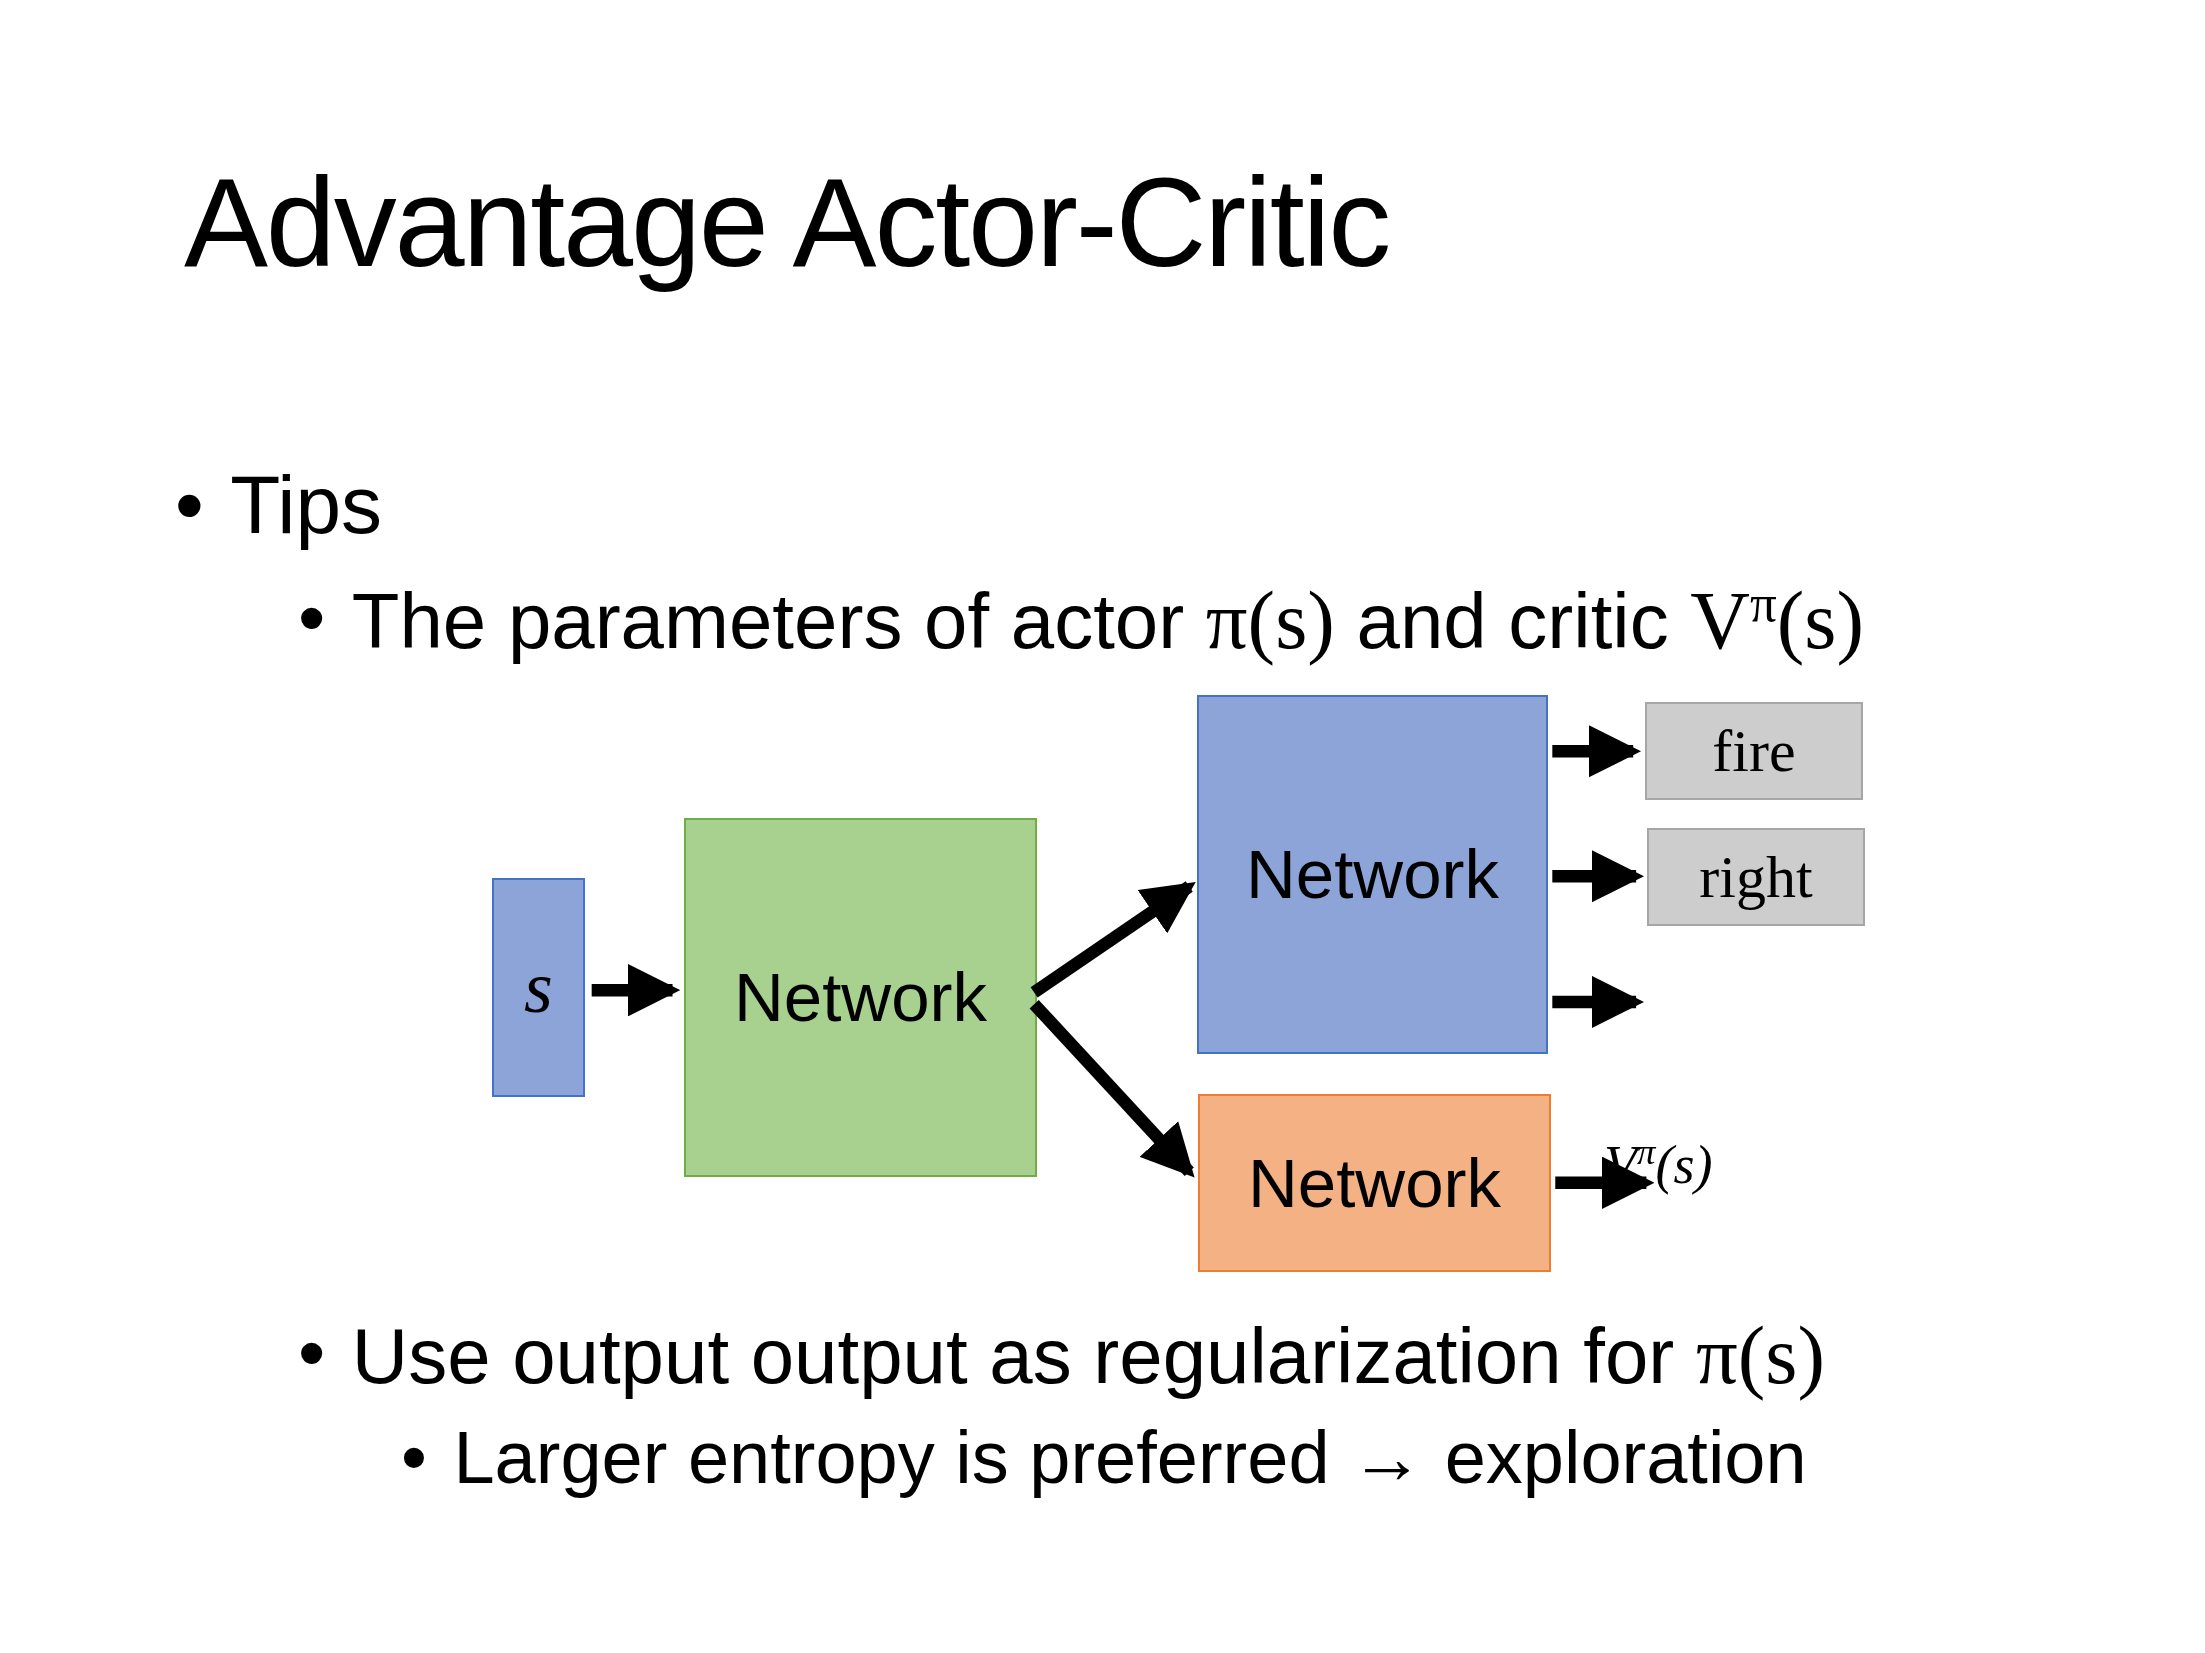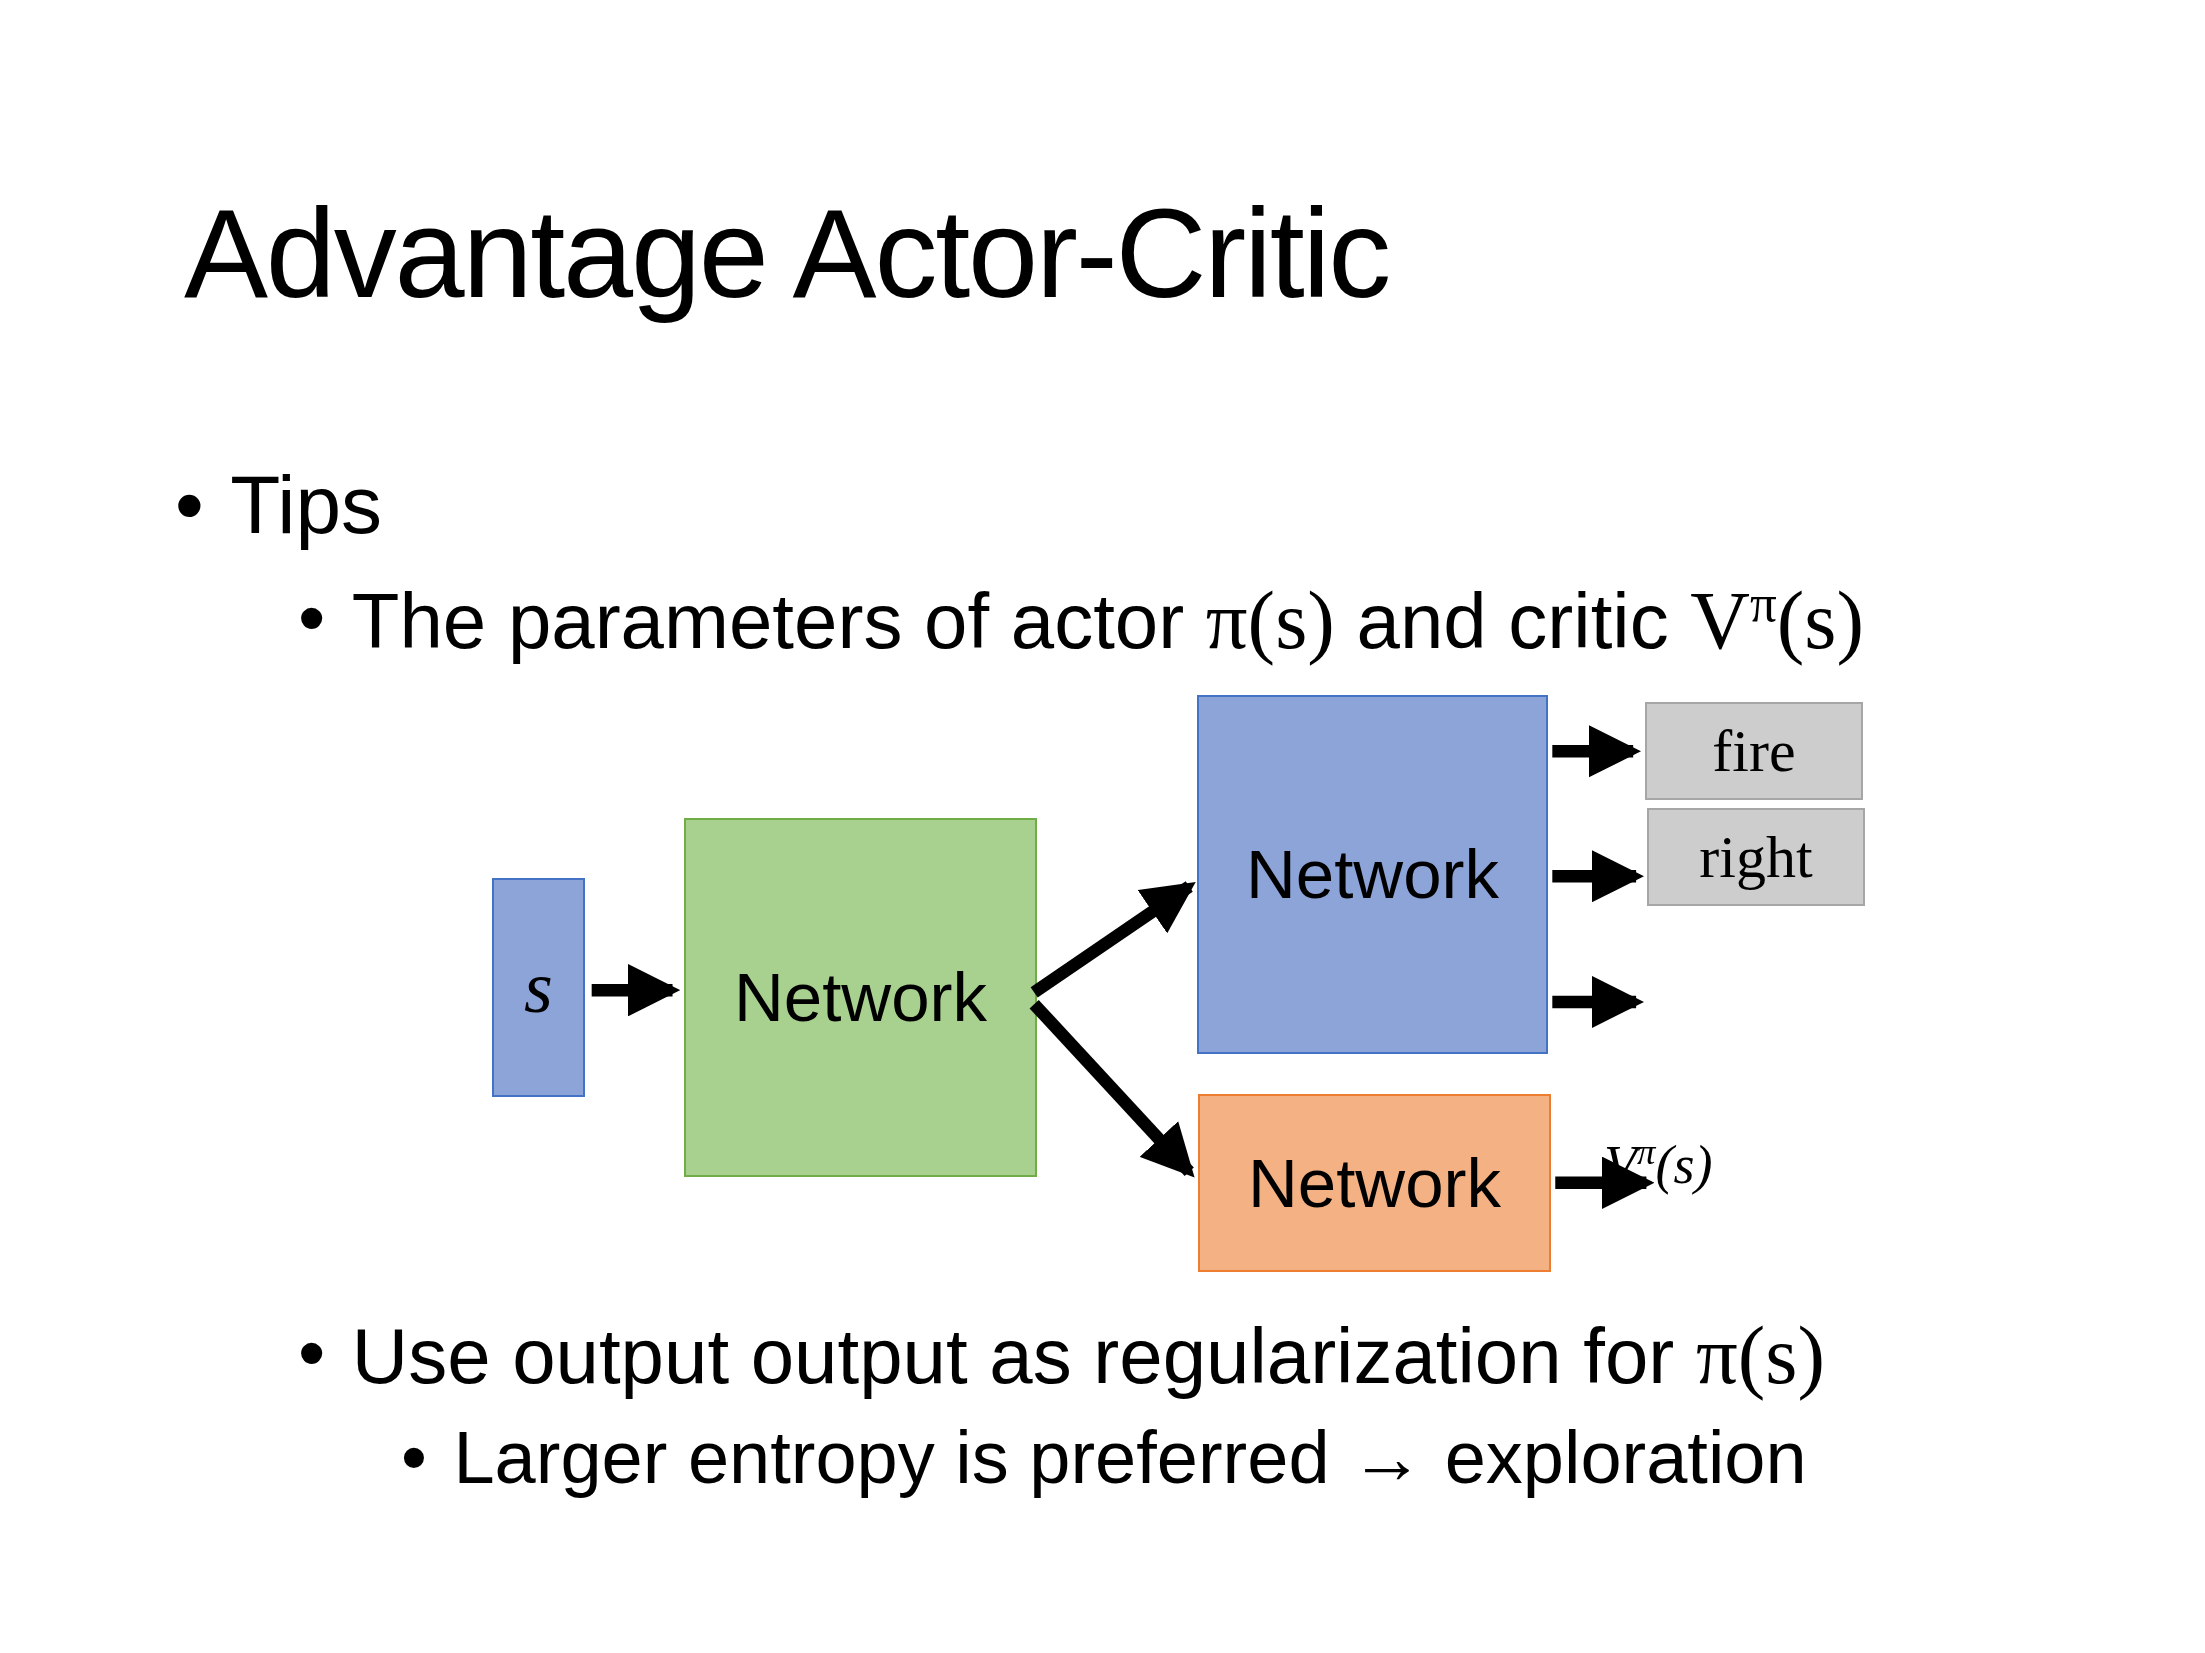--- a/index.html
+++ b/index.html
@@ -5,21 +5,21 @@
   html,body{margin:0;padding:0;background:#888;}
   .slide{
     position:relative;
     width:2205px;height:1654px;
     background:var(--background,#fff);
     color:var(--text,#000);
     font-family:"Liberation Sans",sans-serif;
     overflow:hidden;
   }
   .title{
-    position:absolute;left:184px;top:188px;
+    position:absolute;left:184px;top:157px;
     font-size:126px;font-weight:400;letter-spacing:-2.2px;
     line-height:1.05;margin:0;white-space:nowrap;
   }
   .bullet{
     position:absolute;display:flex;align-items:flex-start;
     line-height:1.34;white-space:nowrap;
   }
   .bullet .dot{flex:0 0 auto;margin-right:26.5px;}
   .lvl1{left:175px;top:450px;font-size:82px;}
   .lvl2a{left:298px;top:565px;font-size:78px;}
@@ -53,21 +53,21 @@
     left:1198px;top:1094px;width:353px;height:178px;
     background:var(--orange-fill);border:2.2px solid var(--orange-border);
     font-size:69px;
   }
   .box-action{
     width:218px;height:98px;
     background:var(--gray-fill);border:2.2px solid var(--gray-border);
     font-family:"Liberation Serif",serif;font-size:60px;
   }
   .box-left{left:1645px;top:702px;}
-  .box-right{left:1647px;top:808px;}
+  .box-right{left:1647px;top:828px;}
   .box-fire{left:1647px;top:953px;}
   .value-label{
     position:absolute;left:1604px;top:1134px;
     font-family:"Liberation Serif",serif;font-style:italic;font-size:54px;
     white-space:nowrap;
   }
   .arrows{position:absolute;left:0;top:0;width:2205px;height:1654px;pointer-events:none;}
   .arrows line{stroke:var(--arrow,#000);stroke-width:17;}
   .arrows path{fill:var(--arrow,#000);}
 </style>

